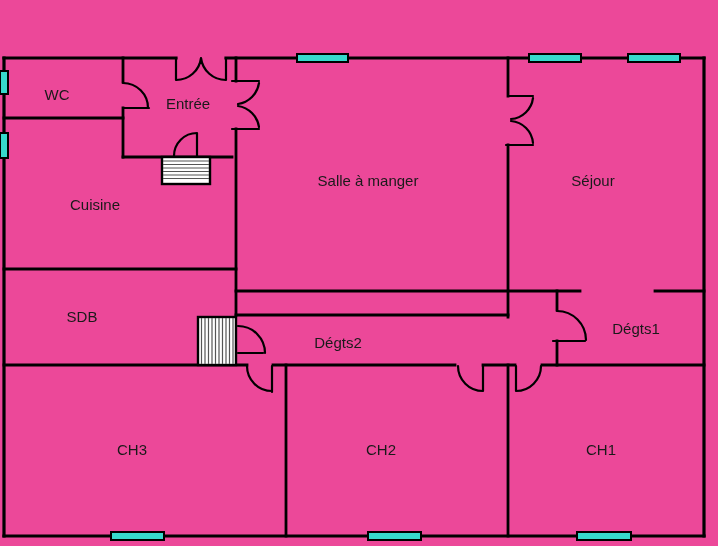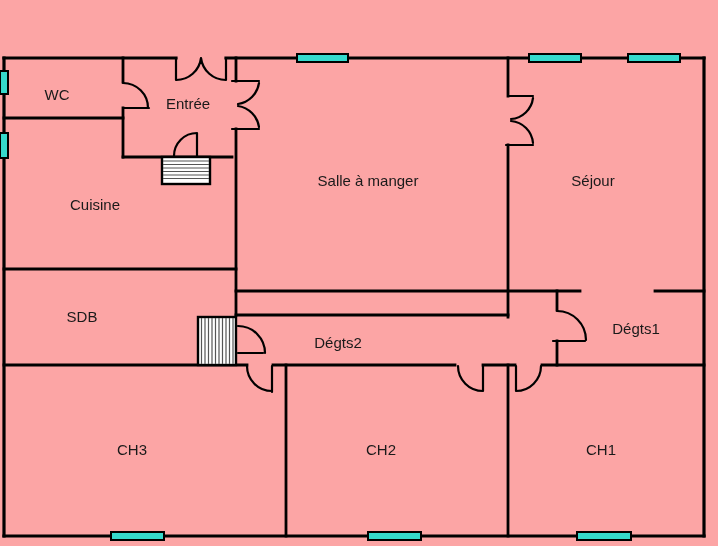--- a/index.html
+++ b/index.html
@@ -1,16 +1,16 @@
 <!DOCTYPE html>
 <html><head>
 <meta charset="utf-8">
 <style>
   html,body{margin:0;padding:0;background:#ffffff;}
-  #stage{position:relative;width:718px;height:546px;background:#fca5a5;overflow:hidden;
+  #stage{position:relative;width:718px;height:546px;background:#ec4899;overflow:hidden;
          font-family:"Liberation Sans", sans-serif;}
   svg{position:absolute;left:0;top:0;}
   .room-label{font-family:"Liberation Sans", sans-serif;font-size:15px;}
 </style>
 </head>
 <body>
 
 <div id="stage">
   <svg id="plan" width="718" height="546" viewBox="0 0 718 546">
 

